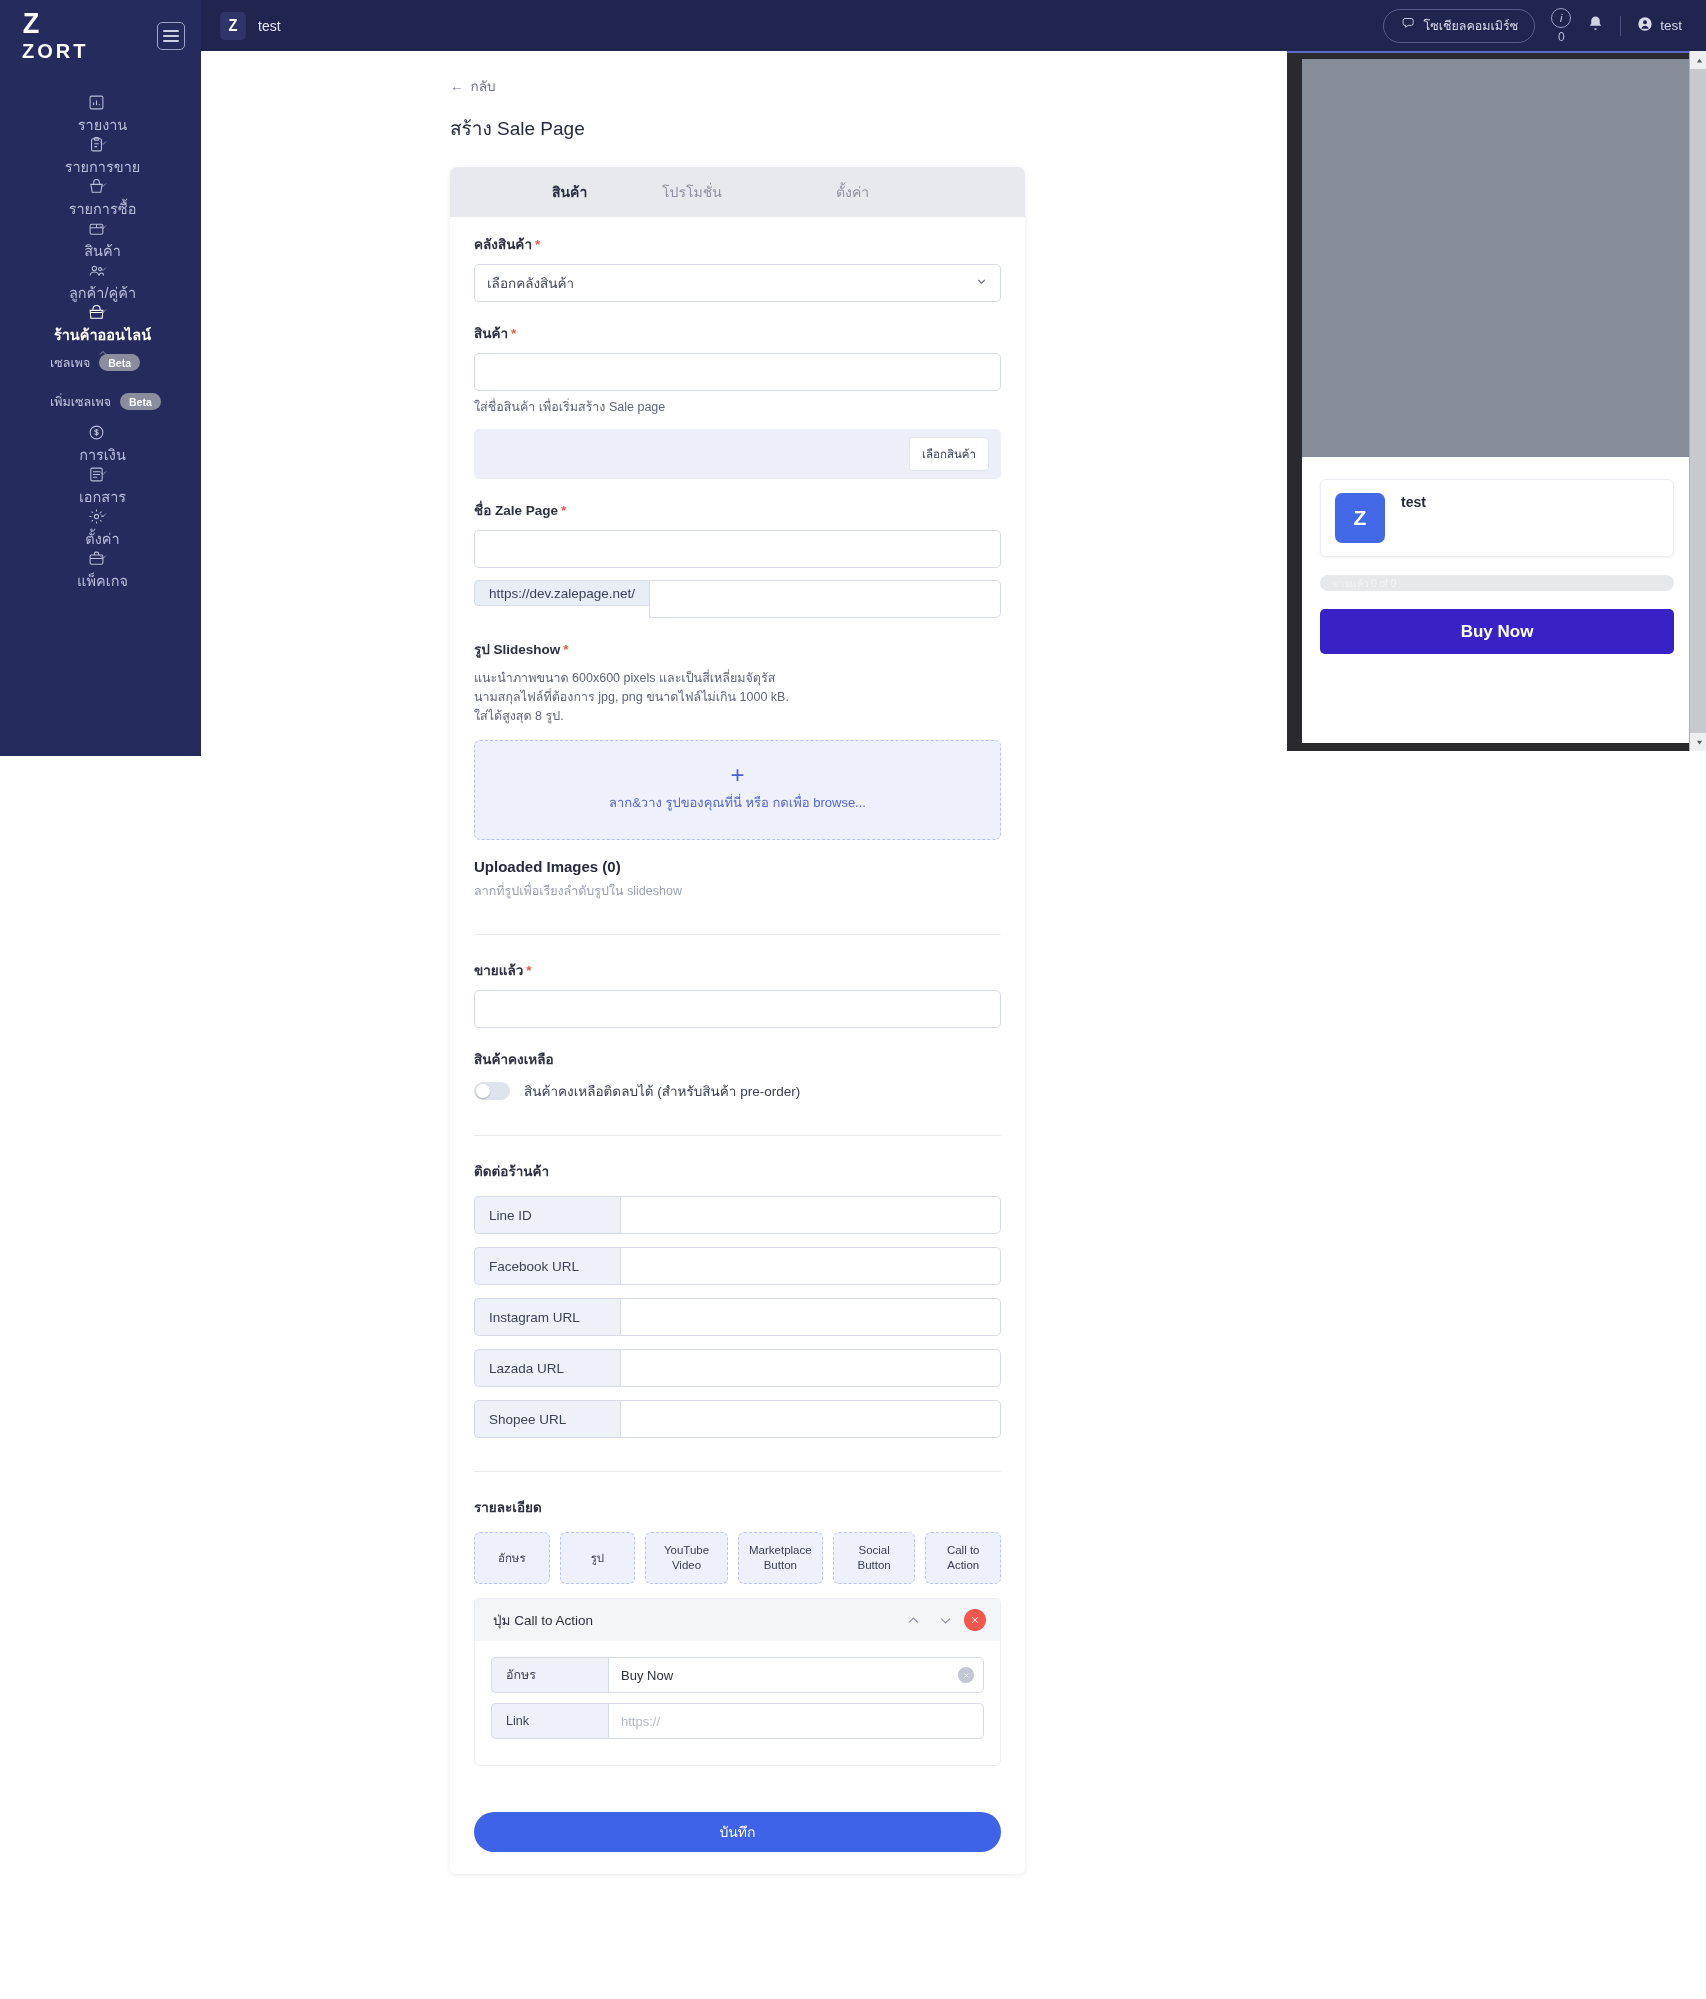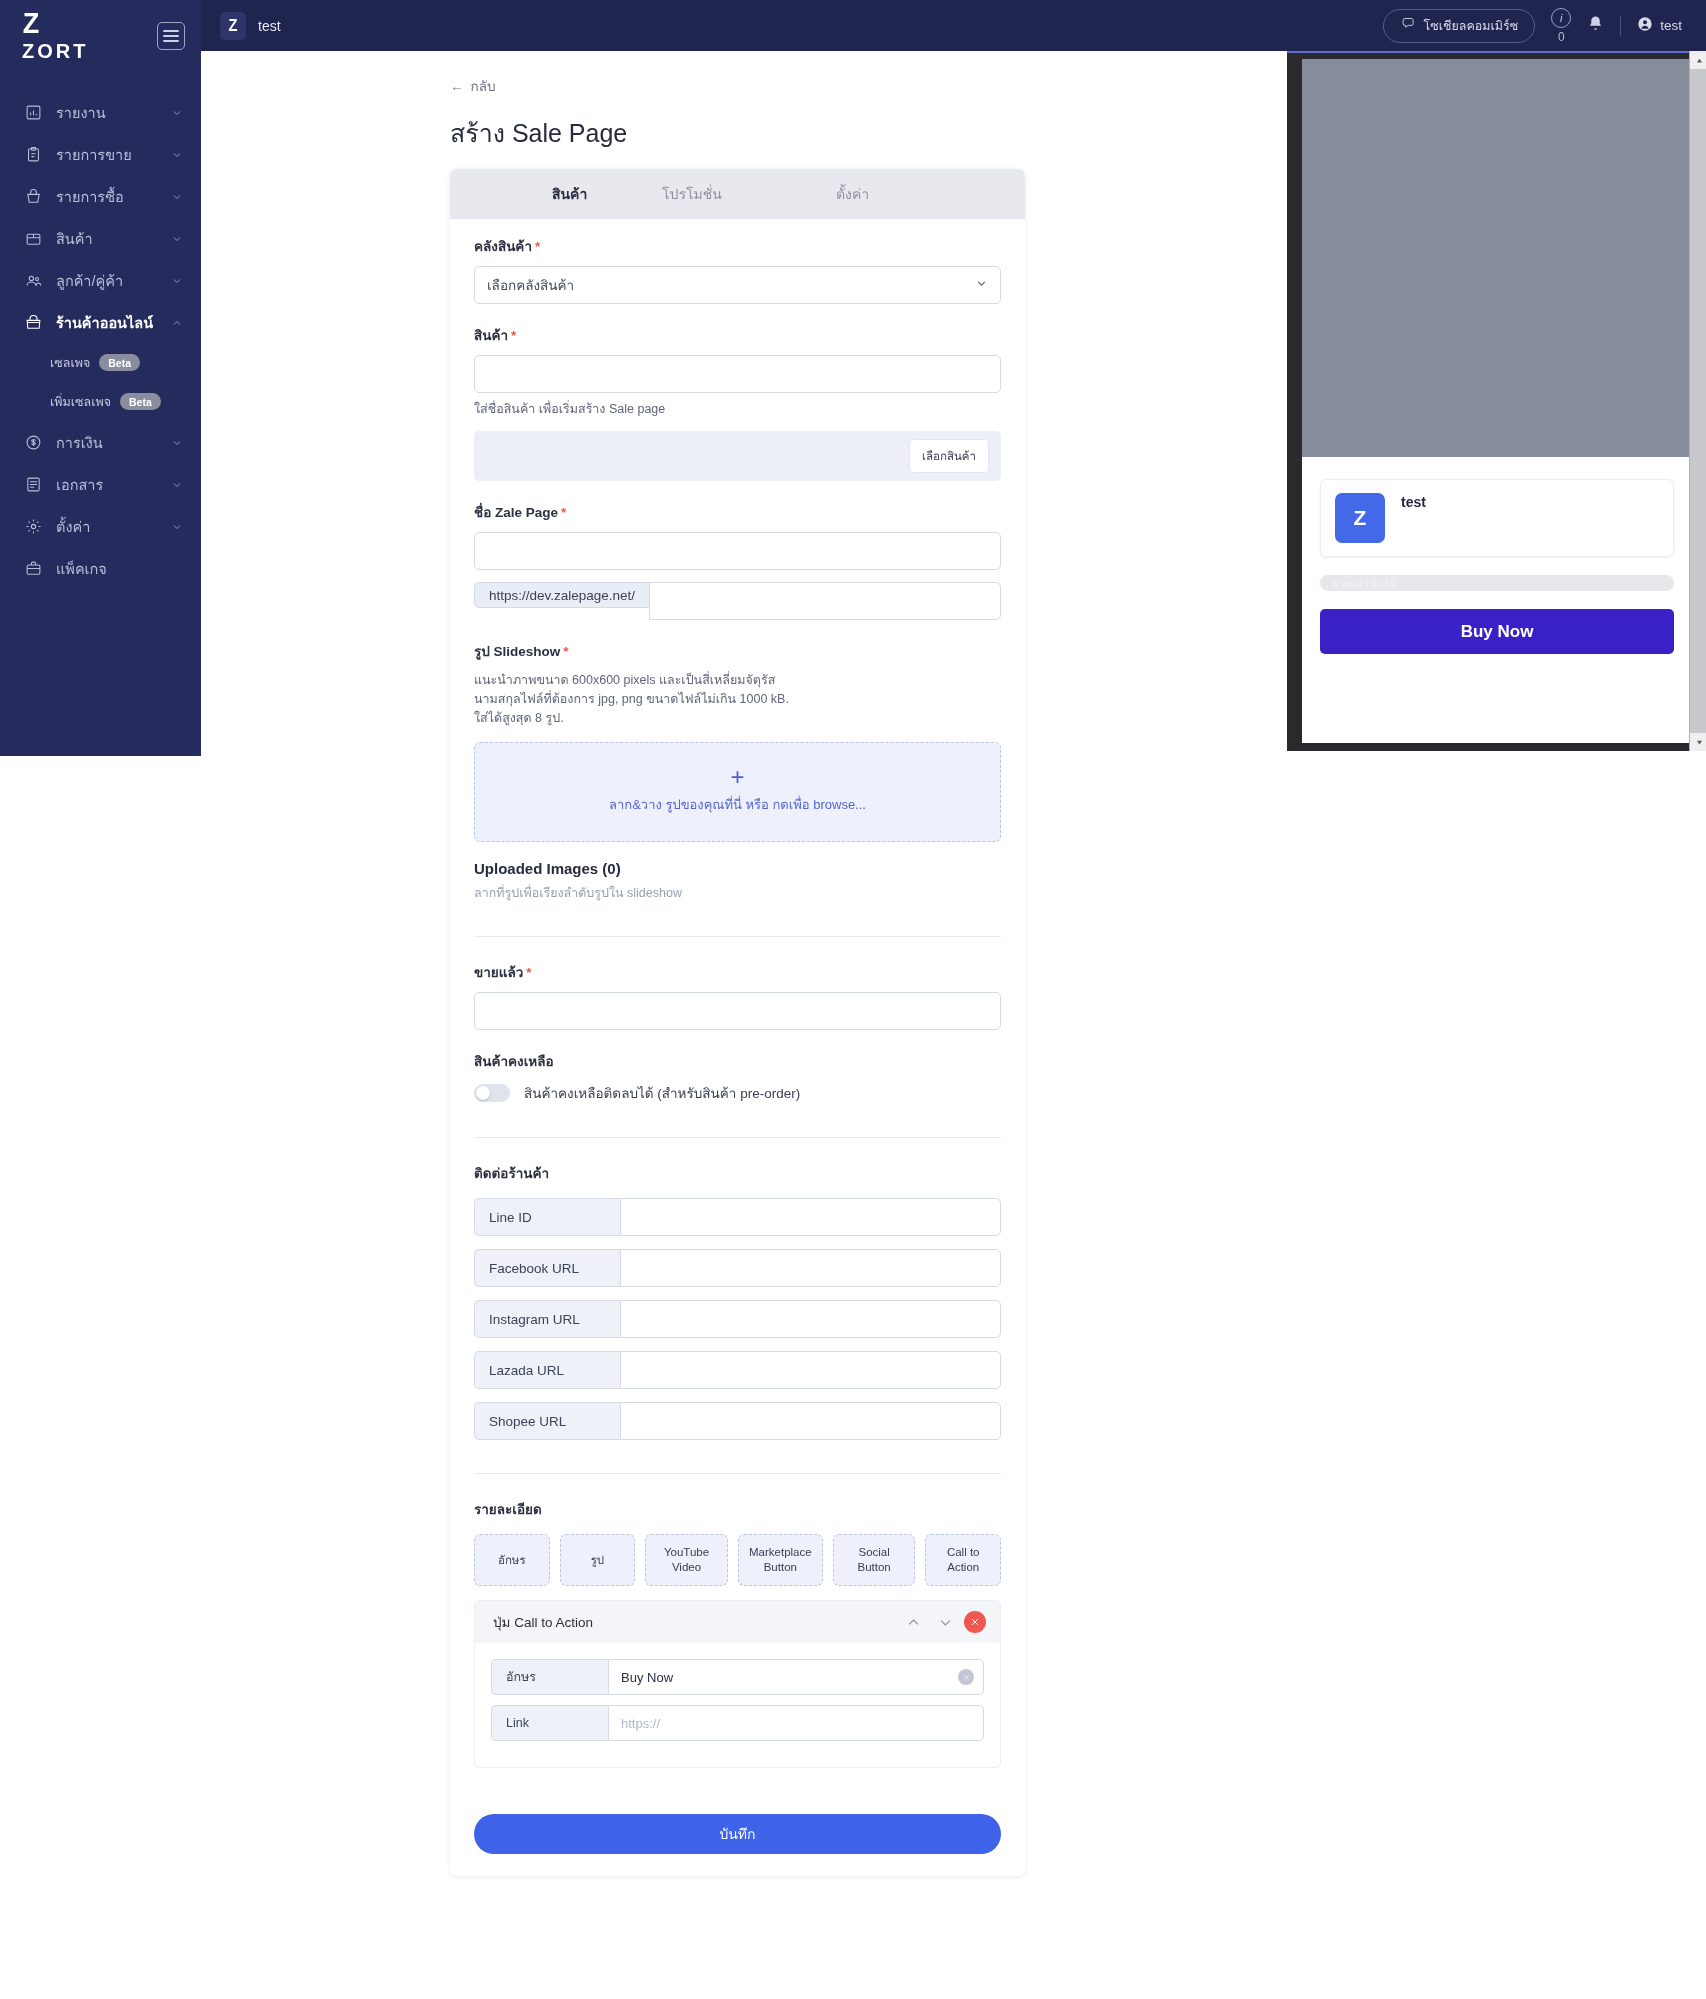--- a/index.html
+++ b/index.html
@@ -37,21 +37,21 @@
     padding: 4px 5px; margin-top: 12px;
   }
   .sb-toggle i { display: block; height: 1.8px; background: #cdd1e4; border-radius: 2px; }
   .sb-toggle i:nth-child(1) { width: 100%; }
   .sb-toggle i:nth-child(2) { width: 100%; }
   .sb-toggle i:nth-child(3) { width: 100%; }
 
   .sb-nav { margin-top: 28px; }
   .sb-item {
     display: flex; align-items: center; height: 42px; padding: 0 18px 0 22px;
-    font-size: 14.5px; color: #b9bedb; cursor: pointer;
+    font-size: 14.5px; color: #b9bedb; cursor: pointer; flex-direction: column;
   }
   .sb-item.active { color: #ffffff; font-weight: 700; }
   .sb-ico {
     width: 22px; height: 22px; margin-right: 12px;
     display: inline-flex; align-items: center; justify-content: center;
     flex: 0 0 22px;
   }
   .sb-ico svg { width: 17px; height: 17px; stroke: #b9bedb; fill: none; stroke-width: 1.5; }
   .sb-item.active .sb-ico svg { stroke: #ffffff; }
   .sb-label { flex: 1 1 auto; white-space: nowrap; }
@@ -105,21 +105,21 @@
   .canvas {
     position: absolute; left: 201px; top: 51px; right: 0; bottom: 0;
     background: #ffffff;
   }
 
   .form-col { position: absolute; left: 249px; top: 24px; width: 575px; }
   .back-link {
     display: inline-flex; align-items: center; gap: 7px;
     color: #6e7287; font-size: 13.5px; cursor: pointer; margin-bottom: 12px;
   }
-  .page-title { font-size: 25px; color: #262b3d; margin: 4px 0 16px 0; font-weight: 400; }
+  .page-title { font-size: 19px; color: #262b3d; margin: 4px 0 24px 0; font-weight: 400; }
 
   .card { background: #fff; border-radius: 7px; box-shadow: 0 1px 5px rgba(40,45,80,.10); }
 
   .tabs {
     display: flex; background: #e8e9ee; border-radius: 7px 7px 0 0;
     height: 50px; align-items: center; padding-left: 40px;
   }
   .tab { font-size: 14px; color: #8d90a0; cursor: pointer; }
   .tab:nth-child(1) { width: 166px; text-align: left; padding-left: 62px; color: #2b2f42; font-weight: 700; }
   .tab:nth-child(2) { width: 166px; text-align: left; padding-left: 6px; }

